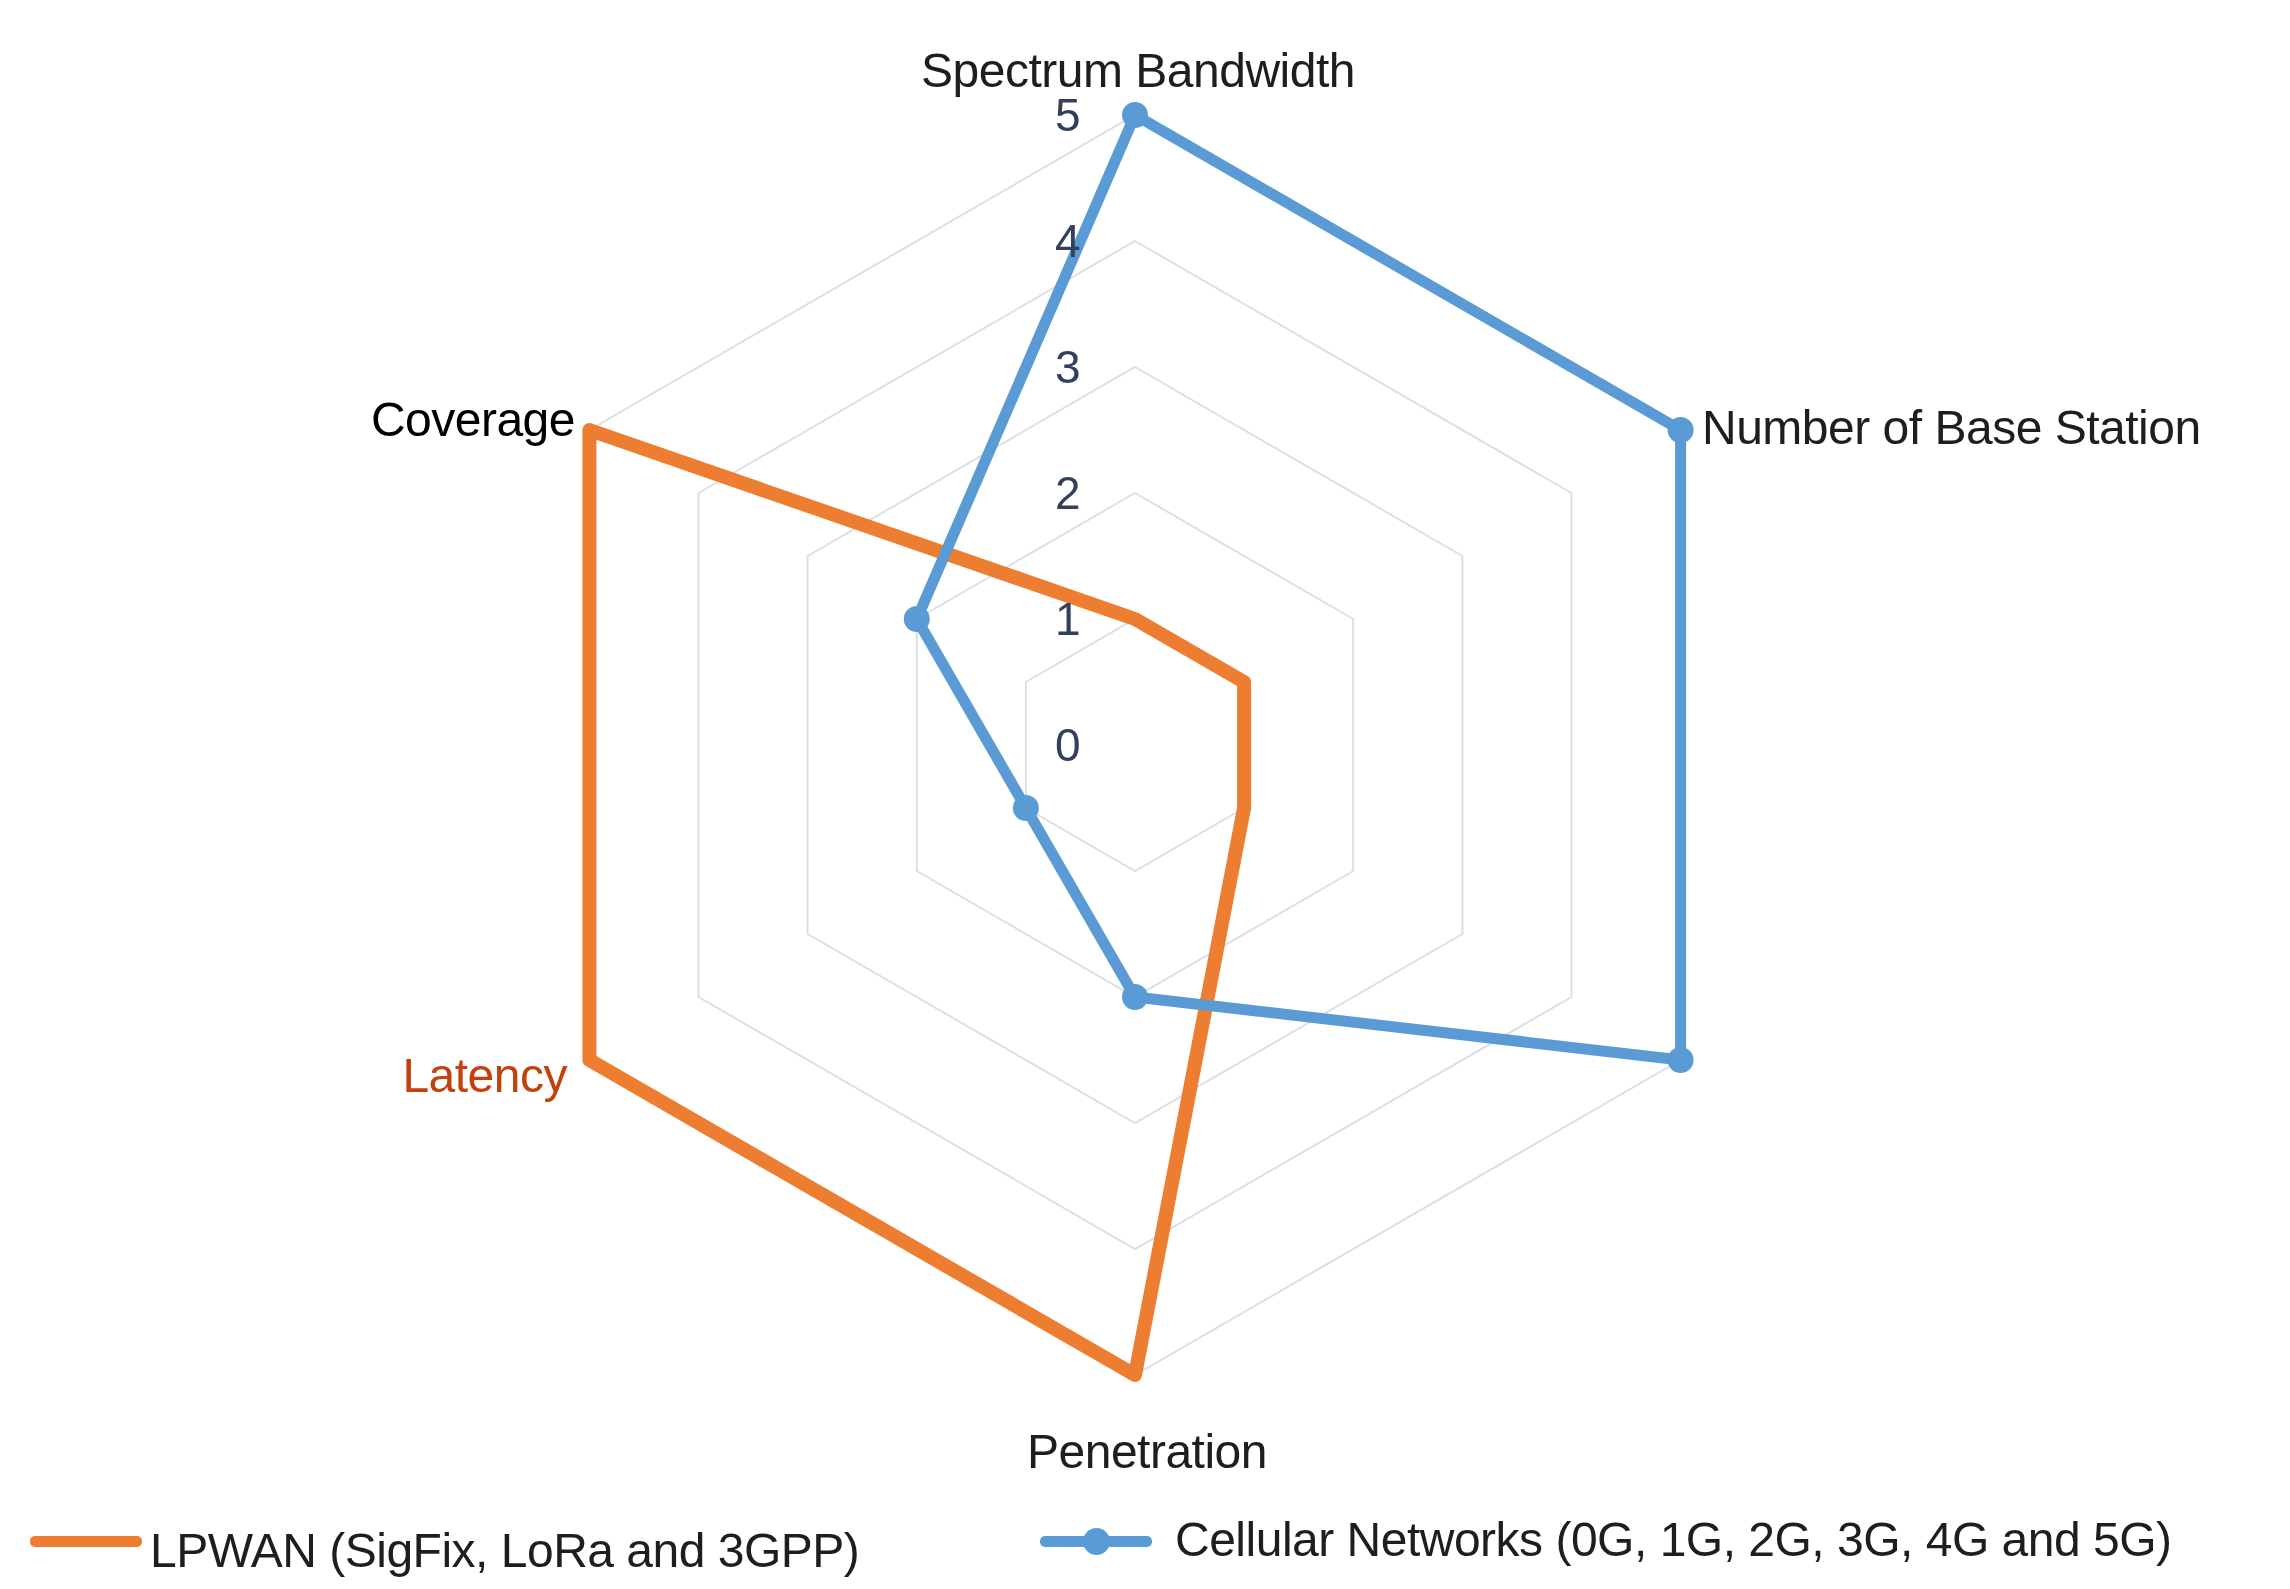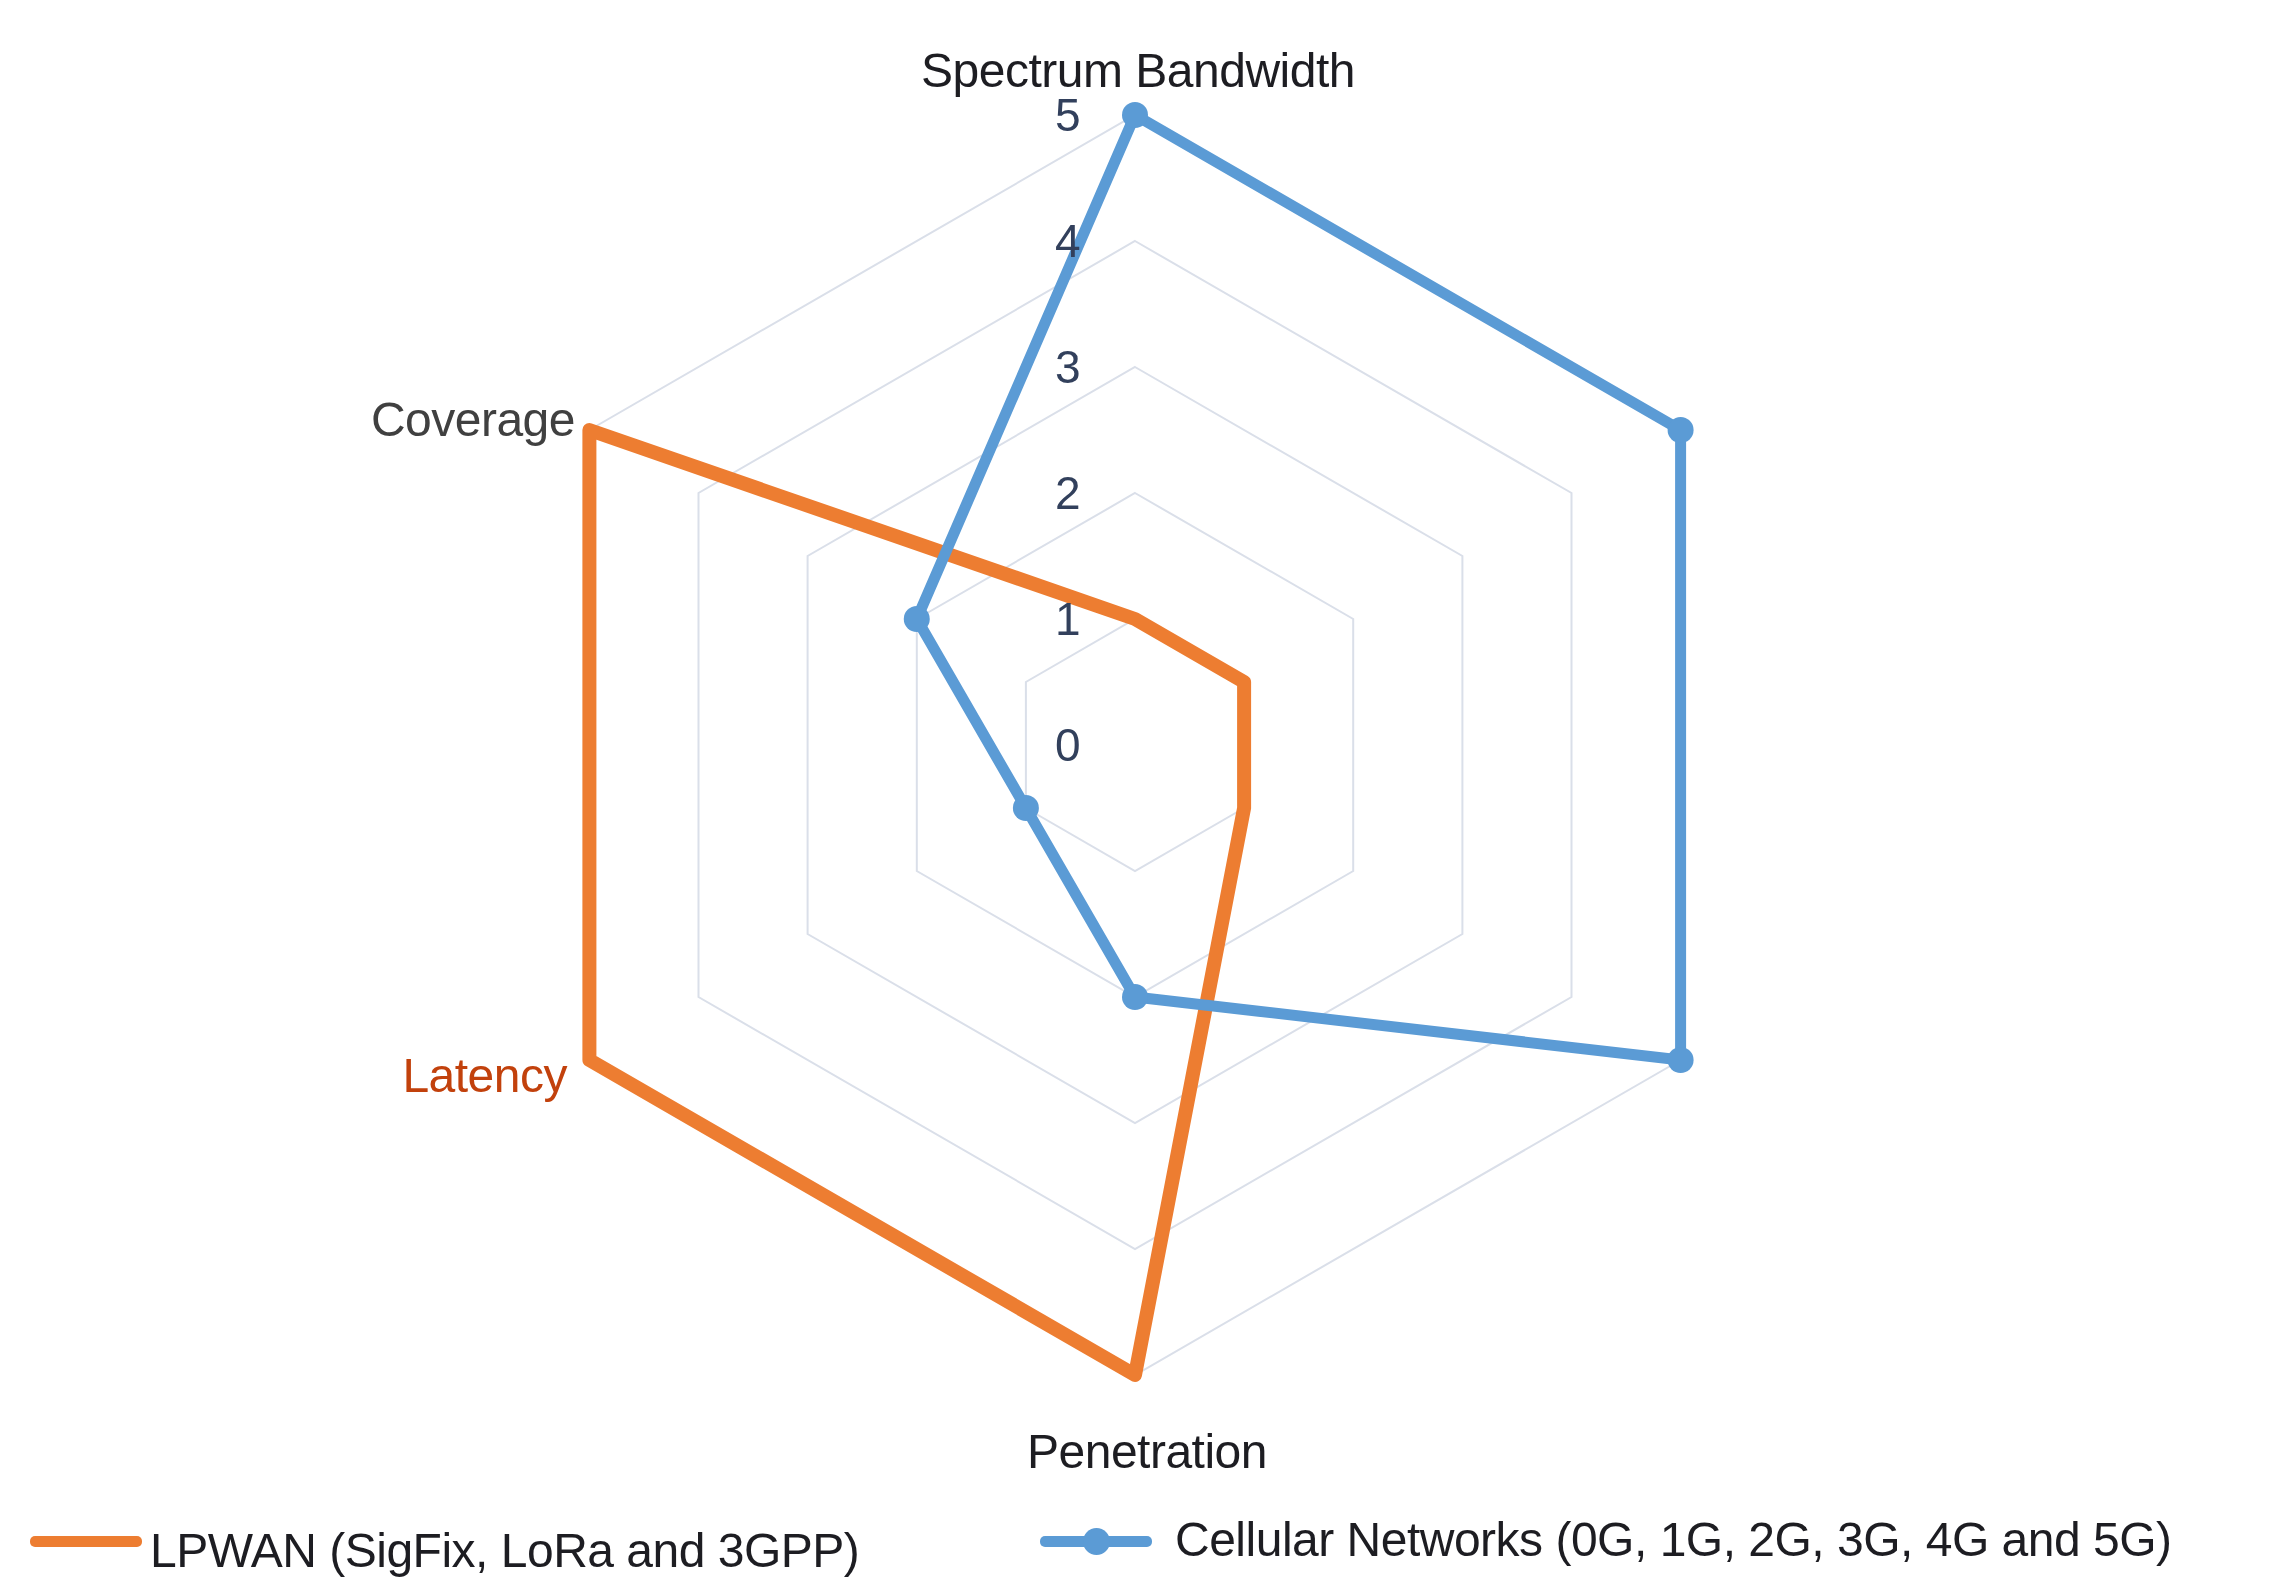--- a/index.html
+++ b/index.html
@@ -76,23 +76,24 @@
       <polygon points="1135.0,115.0 1680.6,430.0 1680.6,1060.0 1135.0,997.0 1025.9,808.0 916.8,619.0" fill="none" stroke="#5B9BD5" stroke-width="11" stroke-linejoin="round" stroke-linecap="round"></polygon>
       <circle cx="1135" cy="115" r="13" fill="#5B9BD5"></circle>
       <circle cx="1680.5960043841965" cy="430.00000000000006" r="13" fill="#5B9BD5"></circle>
       <circle cx="1680.5960043841965" cy="1060" r="13" fill="#5B9BD5"></circle>
       <circle cx="1135" cy="997" r="13" fill="#5B9BD5"></circle>
       <circle cx="1025.8807991231606" cy="808" r="13" fill="#5B9BD5"></circle>
       <circle cx="916.7615982463215" cy="619" r="13" fill="#5B9BD5"></circle>
     </svg>
 
   <div class="cat-label cat-sb" style="color: rgb(29, 29, 34);">Spectrum Bandwidth</div>
+  <div class="cat-label cat-nbs" style="color: rgb(29, 29, 34);">Number of Base Station</div>
   <div class="cat-label cat-pen" style="color: rgb(29, 29, 34);">Penetration</div>
   <div class="cat-label cat-lat" style="color: #c2410c;">Latency</div>
-  <div class="cat-label cat-cov" style="color: #404040; margin-left: 40px;">Coverage</div>
+  <div class="cat-label cat-cov" style="color: #000000; margin-left: 40px;">Coverage</div>
 
   <div class="tick-label tick-5" style="color: rgb(50, 64, 92);">5</div>
   <div class="tick-label tick-4" style="color: rgb(50, 64, 92);">4</div>
   <div class="tick-label tick-3" style="color: rgb(50, 64, 92);">3</div>
   <div class="tick-label tick-2" style="color: rgb(50, 64, 92);">2</div>
   <div class="tick-label tick-1" style="color: rgb(50, 64, 92);">1</div>
   <div class="tick-label tick-0" style="color: rgb(50, 64, 92);">0</div>
 
   <div class="legend-item legend-lpwan">
     <span class="legend-swatch" style="background: rgb(237, 125, 49);"></span>

